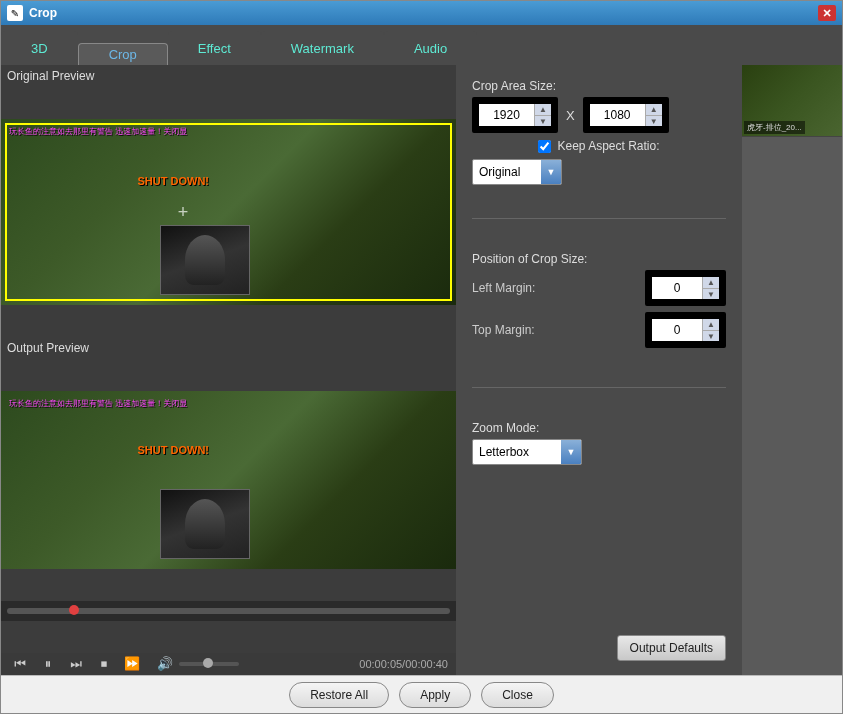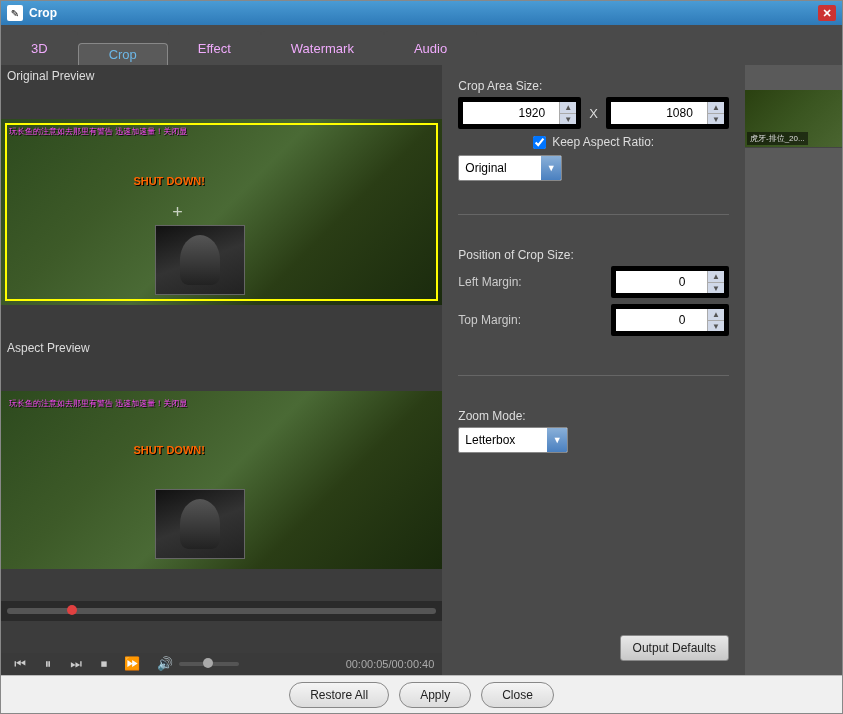--- a/index.html
+++ b/index.html
@@ -70,21 +70,21 @@
       height: 40px;
       padding-top: 6px;
     }
     .tab {
       padding: 0 30px;
       display: flex;
       align-items: center;
       justify-content: center;
       cursor: pointer;
       font-size: 13px;
-      color: #f0abfc;
+      color: #5eead4;
       border-radius: 4px 4px 0 0;
       background: #4a4a4a;
     }
     .tab.active {
       color: #6db8e8;
       background: #5a5a5a;
       border-top: 1px solid #888;
       border-left: 1px solid #888;
       border-right: 1px solid #888;
       margin-top: 12px;
@@ -272,25 +272,24 @@
 
     .input-row {
       display: flex;
       align-items: center;
       gap: 8px;
     }
 
     .spin-input {
       display: flex;
       align-items: stretch;
-      border: 5px solid #000000;
+      border: 7px solid #000000;
       background: white;
       border-radius: 2px;
       overflow: hidden;
-      padding-left: 41px;
     }
     .spin-input input {
       width: 55px;
       border: none;
       outline: none;
       padding: 2px 4px;
       font-size: 12px;
       background: white;
       text-align: center;
     }
@@ -417,26 +416,25 @@
     }
 
     
     .thumbnail-strip {
       width: 100px;
       background: #5a5a5a;
       overflow: hidden;
     }
     .thumbnail-item {
       width: 100%;
-      height: 58px;
+      height: 72px;
       background: linear-gradient(135deg, #2d4a1e, #3a5520);
       border-bottom: 1px solid #444;
       position: relative;
       overflow: hidden;
-      margin-top: 25px;
     }
     .thumb-label {
       position: absolute;
       bottom: 2px;
       left: 2px;
       color: #ddd;
       font-size: 8px;
       background: rgba(0,0,0,0.5);
       padding: 1px 3px;
     }
@@ -484,21 +482,21 @@
           <div class="player-cam">
 
             <div style="width:100%;height:100%;background:linear-gradient(160deg,#111,#333,#222);display:flex;align-items:center;justify-content:center;">
               <div style="width:40px;height:50px;background:linear-gradient(180deg,#555,#222);border-radius:50% 50% 20% 20%;"></div>
             </div>
           </div>
           <div class="crop-border"></div>
         </div>
       </div>
 
-      <div class="preview-label">Aspect Preview</div>
+      <div class="preview-label">Output Preview</div>
       <div class="preview-frame-output">
         <div class="game-preview">
           <div class="hud-text">玩长鱼的注意如去那里有警告
 迅速加速量！关闭显</div>
           <div class="shutdown-text">SHUT DOWN!</div>
           <div class="player-cam">
             <div style="width:100%;height:100%;background:linear-gradient(160deg,#111,#333,#222);display:flex;align-items:center;justify-content:center;">
               <div style="width:40px;height:50px;background:linear-gradient(180deg,#555,#222);border-radius:50% 50% 20% 20%;"></div>
             </div>
           </div>
@@ -544,21 +542,21 @@
             <div class="spin-arrows">
               <div class="spin-arrow">▲</div>
               <div class="spin-arrow">▼</div>
             </div>
           </div>
         </div>
         <div class="checkbox-row">
           <input type="checkbox" checked="" style="">
           <span class="checkbox-label">Keep Aspect Ratio:</span>
         </div>
-        <div class="select-wrap" style="width:104px;margin-top:6px;">
+        <div class="select-wrap" style="width:90px;margin-top:6px;">
           <select>
             <option>Original</option>
             <option>16:9</option>
             <option>4:3</option>
             <option>1:1</option>
           </select>
           <div class="select-arrow">▼</div>
         </div>
       </div>
 

